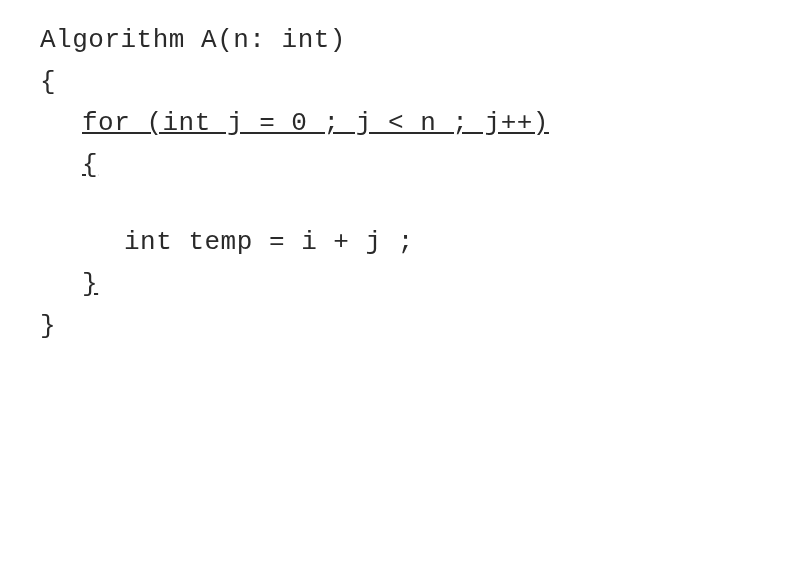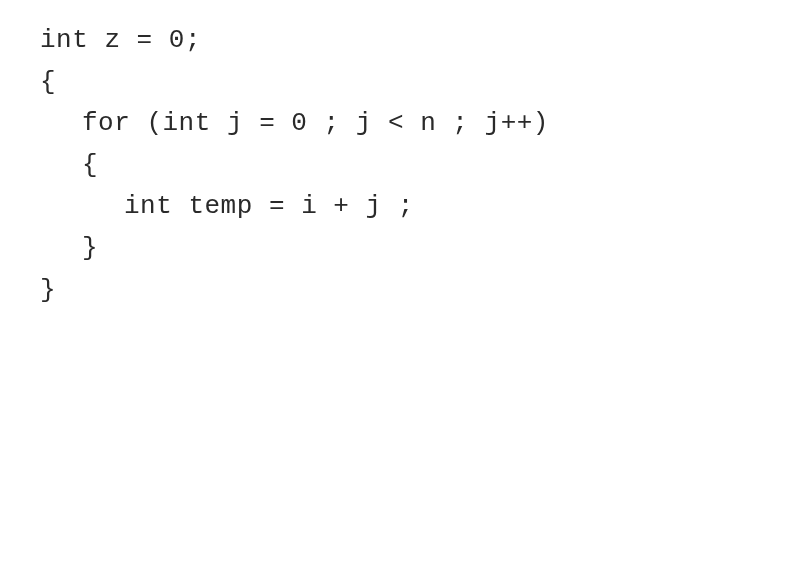--- a/index.html
+++ b/index.html
@@ -17,29 +17,31 @@
       padding: 20px 0 0 40px;
       line-height: 1.6;
       letter-spacing: 0.5px;
     }
     .code-line {
       white-space: pre;
       display: block;
     }
     .indent-1 {
       padding-left: 42px;
+      text-decoration: underline;
     }
     .indent-2 {
       padding-left: 84px;
+      margin-top: 36px;
     }
   </style>
 </head>
 <body>
 
 <div>
-  <span class="code-line">int z = 0;</span>
+  <span class="code-line">Algorithm A(n: int)</span>
   <span class="code-line">{</span>
   <span class="code-line indent-1">for (int j = 0 ; j &lt; n ; j++)</span>
   <span class="code-line indent-1">{</span>
   <span class="code-line indent-2">int temp = i + j ;</span>
   <span class="code-line indent-1">}</span>
   <span class="code-line">}</span>
 </div>
 
 </body></html>

